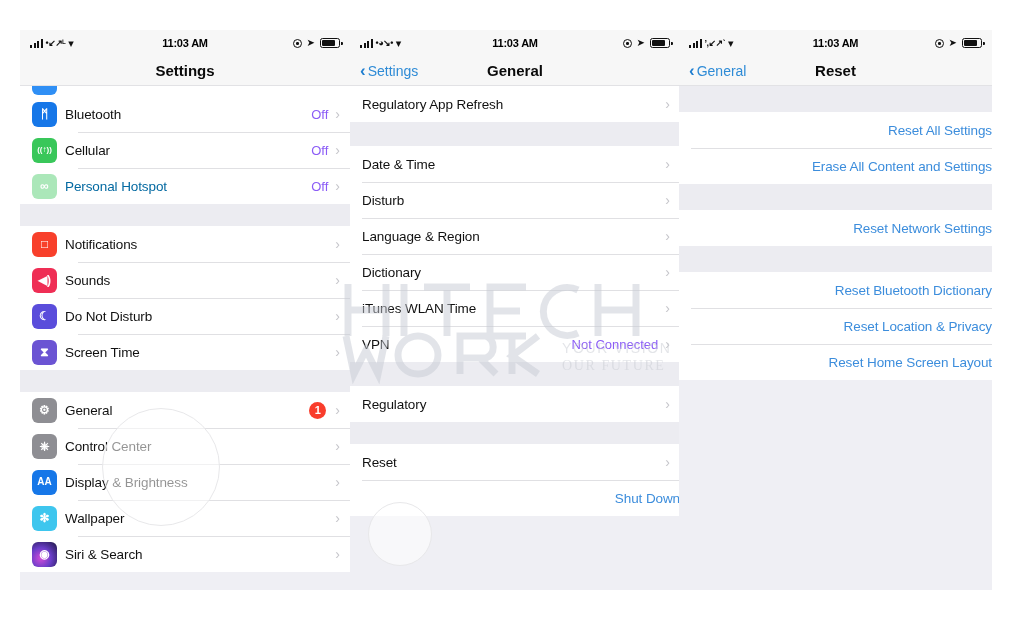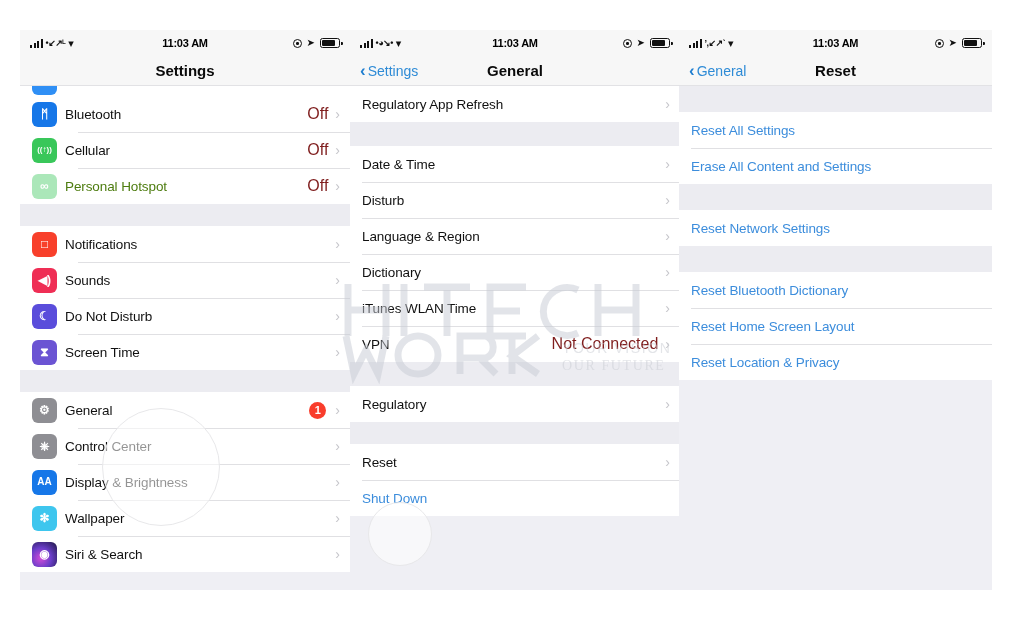--- a/index.html
+++ b/index.html
@@ -111,32 +111,32 @@
   }
   .row.noicon + .row.noicon::before { left: 12px; }
   .row-icon {
     width: 25px; height: 25px; border-radius: 6px;
     flex: 0 0 auto; margin-right: 8px;
     display: flex; align-items: center; justify-content: center;
     color: #fff; font-size: 12px; font-weight: bold; line-height: 1;
     overflow: hidden;
   }
   .row-label { font-size: 13.5px; color: #111; flex: 1 1 auto; letter-spacing: -0.1px; }
-  .row.dim .row-label { color: #4d7c0f; }
+  .row.dim .row-label { color: #0369a1; }
   .row.dim .row-icon { opacity: 0.42; }
-  .row-value { font-size: 16px; color: #7f1d1d; margin-right: 7px; }
+  .row-value { font-size: 13px; color: #8b5cf6; margin-right: 7px; }
   .chev { color: #c6c6cb; font-size: 14px; margin-right: 10px; line-height: 1; }
   .badge {
     background: #f93d2c; color: #fff; border-radius: 50%;
     width: 17px; height: 17px; font-size: 11px; font-weight: bold;
     display: flex; align-items: center; justify-content: center;
     margin-right: 9px;
   }
   .row.noicon { padding-left: 12px; }
-  .row.link .row-label { color: #3c8ddc; }
+  .row.link .row-label { color: #3c8ddc; text-align: right; }
 
   
   .partial {
     height: 10px; background: #fff; padding-left: 12px; overflow: hidden;
     position: relative;
   }
   .partial .pi {
     width: 25px; height: 25px; border-radius: 6px; background: #2f8ff5;
     position: absolute; left: 12px; top: -16px;
   }
@@ -414,24 +414,24 @@
             <div class="row noicon link">
               <span class="row-label">Reset Network Settings</span>
             </div>
           </div>
           <div class="gap" style="height: 26px;"></div>
           <div class="group">
             <div class="row noicon link">
               <span class="row-label">Reset Bluetooth Dictionary</span>
             </div>
             <div class="row noicon link">
+              <span class="row-label">Reset Location &amp; Privacy</span>
+            </div>
+            <div class="row noicon link">
               <span class="row-label">Reset Home Screen Layout</span>
-            </div>
-            <div class="row noicon link">
-              <span class="row-label">Reset Location &amp; Privacy</span>
             </div>
           </div>
         </div>
     </div>
   </div>
 
   <div id="watermark">
     <svg viewBox="0 0 330 110" xmlns="http://www.w3.org/2000/svg" aria-hidden="true">
       <g fill="none" stroke="#c7cbd4" stroke-width="7">
 

